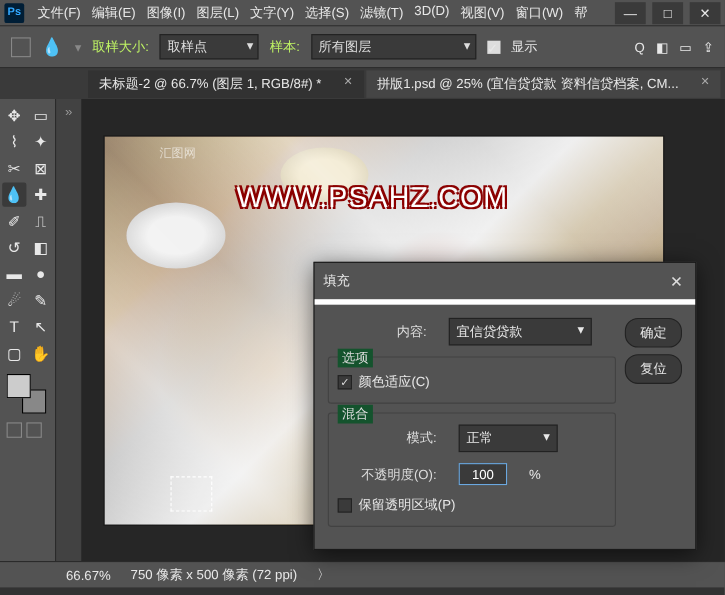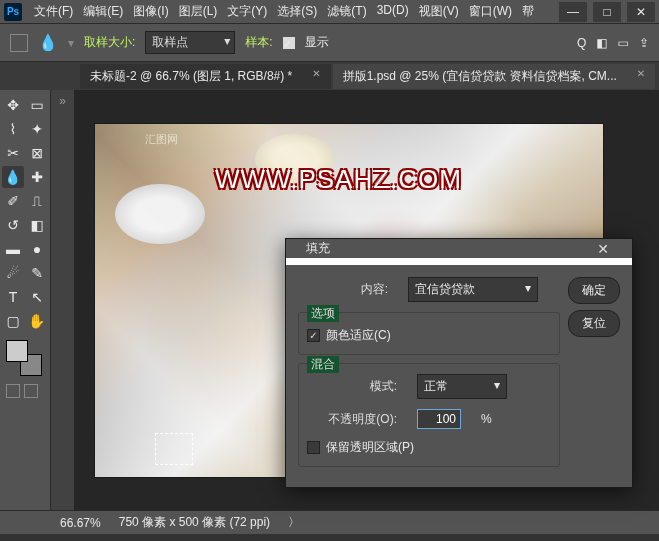--- a/index.html
+++ b/index.html
@@ -31,34 +31,34 @@
 .canvas-area{flex:1;background:#262626;position:relative;display:flex;align-items:center;justify-content:flex-start;padding-left:20px}
 .image-canvas{width:510px;height:355px;background:linear-gradient(135deg,#8a7560 0%,#b89878 20%,#c0c0c0 35%,#e8e8e8 50%,#c8b898 60%,#a08060 75%,#604838 100%);position:relative;overflow:hidden;border:1px solid #1a1a1a}
 .foil-overlay{position:absolute;inset:0;background:radial-gradient(circle at 30% 60%,#d4a870 0%,transparent 25%),radial-gradient(circle at 60% 40%,#b83820 0%,transparent 15%),linear-gradient(45deg,#888 0%,#ddd 20%,#999 40%,#eee 60%,#aaa 80%,#ccc 100%);opacity:0.7;mix-blend-mode:overlay}
 .bowl{position:absolute;border-radius:50%}
 .bowl1{width:80px;height:50px;background:radial-gradient(ellipse,#e8d8a8 40%,#c8b888 70%,#8a7a5a 100%);top:10px;left:160px}
 .bowl2{width:90px;height:60px;background:radial-gradient(ellipse,#f0f0f0 40%,#d0d0d0 70%,#a0a0a0 100%);top:60px;left:20px}
 .watermark{position:absolute;top:40px;left:120px;font-size:26px;font-weight:normal;color:#fff;text-shadow:2px 2px 0 #8b0000,-2px -2px 0 #8b0000,2px -2px 0 #8b0000,-2px 2px 0 #8b0000;letter-spacing:1px;font-family:Arial}
 .hui-mark{position:absolute;top:8px;left:50px;color:rgba(255,255,255,0.6);font-size:11px}
 .selection{position:absolute;bottom:12px;left:60px;width:38px;height:32px;border:1px dashed #fff;background:rgba(255,255,255,0.05)}
 .dialog{position:absolute;top:238px;left:285px;width:348px;background:#535353;border:1px solid #1a1a1a;box-shadow:0 4px 20px rgba(0,0,0,0.6)}
-.dlg-title{height:26px;display:flex;align-items:center;justify-content:space-between;padding:0 20px;border-bottom:7px solid #ffffff}
+.dlg-title{height:38px;display:flex;align-items:center;justify-content:space-between;padding:0 8px;border-bottom:5px solid #ffffff}
 .dlg-close{width:18px;height:18px;display:flex;align-items:center;justify-content:center;cursor:pointer;color:#ddd;font-size:14px}
 .dlg-body{display:flex;padding:12px}
 .dlg-main{flex:1}
 .dlg-row{display:flex;align-items:center;margin-bottom:10px;gap:20px}
 .dlg-label{width:90px;text-align:right;color:#ddd}
 .dlg-select{flex:1;background:#3a3a3a;border:1px solid #222;padding:3px 6px;position:relative;max-width:130px}
 .dlg-select::after{content:"▾";position:absolute;right:6px;top:3px}
 .dlg-section{border:1px solid #424242;border-radius:3px;padding:10px 8px 6px;margin-bottom:8px;position:relative}
 .dlg-section-title{position:absolute;top:-8px;left:8px;background:#14532d;padding:0 4px;color:#ddd}
 .dlg-check{display:flex;align-items:center;gap:6px;margin:4px 0}
 .chk{width:13px;height:13px;background:#3a3a3a;border:1px solid #222;display:flex;align-items:center;justify-content:center}
 .chk.on::after{content:"✓";color:#ddd;font-size:10px}
-.dlg-input{width:44px;background:#3a3a3a;border:1px solid #6ba8e0;padding:2px 4px;color:#fff;text-align:right}
+.dlg-input{width:44px;background:#3a3a3a;border:1px solid #6ba8e0;padding:2px 4px;color:#fff;text-align:center}
 .dlg-buttons{width:60px;display:flex;flex-direction:column;gap:6px;padding-left:8px}
 .dlg-btn{background:#3a3a3a;border:1px solid #222;border-radius:12px;padding:4px 0;text-align:center;cursor:pointer}
 .statusbar{height:24px;background:#535353;display:flex;align-items:center;padding:0 20px 0 60px;gap:18px;color:#ccc;border-top:1px solid #2a2a2a}
 .swatches{grid-column:1/3;margin-top:6px;position:relative;width:36px;height:36px;margin-left:4px}
 .swatch-bg{position:absolute;width:22px;height:22px;background:#888;border:1px solid #000;bottom:0;right:0}
 .swatch-fg{position:absolute;width:22px;height:22px;background:#ccc;border:1px solid #000;top:0;left:0}
 .mini-icons{grid-column:1/3;display:flex;gap:4px;margin-top:6px;margin-left:4px}
 .mini-icons span{width:14px;height:14px;border:1px solid #888;display:inline-block}
 </style>
 </head>
@@ -86,20 +86,21 @@
   </div>
 </div>
 
 <div class="options-bar">
   <div class="tool-preset"></div>
   <span class="eyedrop-ico">💧</span>
   <span style="color:#888">▾</span>
   <span class="opt-label">取样大小:</span>
   <div class="opt-select" style="width:90px">取样点</div>
   <span class="opt-label">样本:</span>
+  <div class="opt-select" style="width:150px">所有图层</div>
   <span class="checkbox">✓</span>
   <span>显示</span>
   <div class="right-icons">
     <span>Q</span>
     <span>◧</span>
     <span>▭</span>
     <span>⇪</span>
   </div>
 </div>
 

